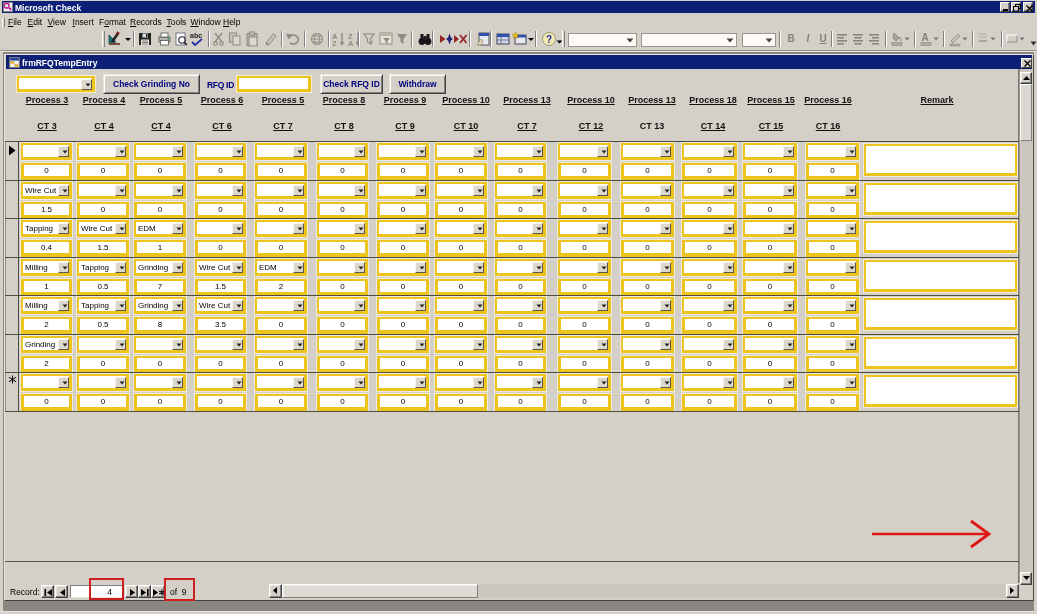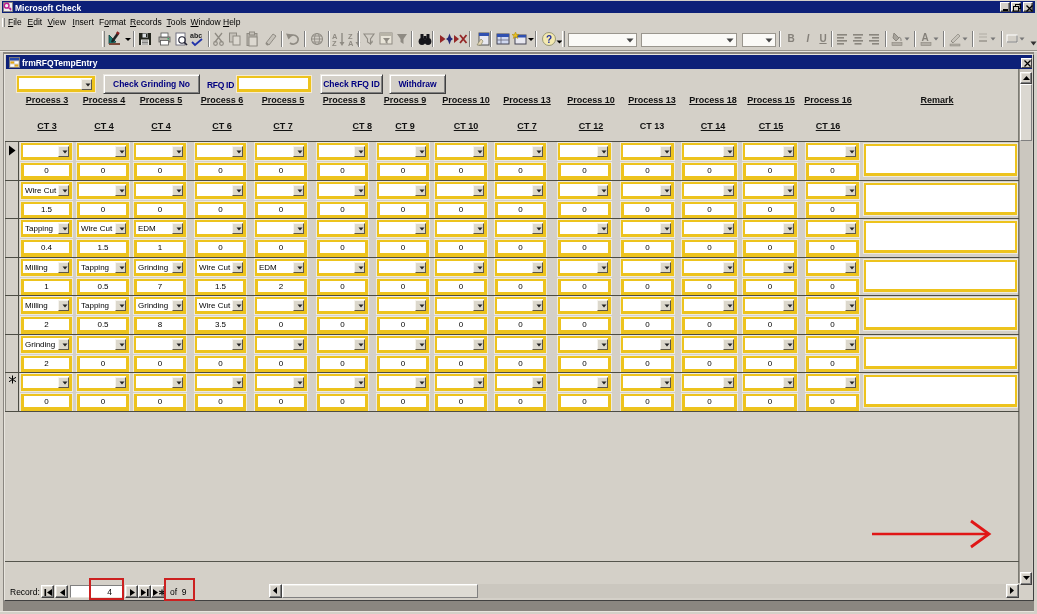--- a/index.html
+++ b/index.html
@@ -303,21 +303,21 @@
 <div style="left:624px;top:95px;width:56px;height:11px;font-size:9px;font-weight:bold;color:#111;text-align:center;text-decoration:underline;">Process 13</div>
 <div style="left:685px;top:95px;width:56px;height:11px;font-size:9px;font-weight:bold;color:#111;text-align:center;text-decoration:underline;">Process 18</div>
 <div style="left:743px;top:95px;width:56px;height:11px;font-size:9px;font-weight:bold;color:#111;text-align:center;text-decoration:underline;">Process 15</div>
 <div style="left:800px;top:95px;width:56px;height:11px;font-size:9px;font-weight:bold;color:#111;text-align:center;text-decoration:underline;">Process 16</div>
 <div style="left:909px;top:95px;width:56px;height:11px;font-size:9px;font-weight:bold;color:#111;text-align:center;text-decoration:underline;">Remark</div>
 <div style="left:19px;top:121px;width:56px;height:11px;font-size:9px;font-weight:bold;color:#111;text-align:center;text-decoration:underline;">CT 3</div>
 <div style="left:76px;top:121px;width:56px;height:11px;font-size:9px;font-weight:bold;color:#111;text-align:center;text-decoration:underline;">CT 4</div>
 <div style="left:133px;top:121px;width:56px;height:11px;font-size:9px;font-weight:bold;color:#111;text-align:center;text-decoration:underline;">CT 4</div>
 <div style="left:194px;top:121px;width:56px;height:11px;font-size:9px;font-weight:bold;color:#111;text-align:center;text-decoration:underline;">CT 6</div>
 <div style="left:255px;top:121px;width:56px;height:11px;font-size:9px;font-weight:bold;color:#111;text-align:center;text-decoration:underline;">CT 7</div>
-<div style="left:316px;top:121px;width:56px;height:11px;font-size:9px;font-weight:bold;color:#111;text-align:right;text-decoration:underline;">CT 8</div>
+<div style="left:316px;top:121px;width:56px;height:11px;font-size:9px;font-weight:bold;color:#111;text-align:center;text-decoration:underline;">CT 8</div>
 <div style="left:377px;top:121px;width:56px;height:11px;font-size:9px;font-weight:bold;color:#111;text-align:center;text-decoration:underline;">CT 9</div>
 <div style="left:438px;top:121px;width:56px;height:11px;font-size:9px;font-weight:bold;color:#111;text-align:center;text-decoration:underline;">CT 10</div>
 <div style="left:499px;top:121px;width:56px;height:11px;font-size:9px;font-weight:bold;color:#111;text-align:center;text-decoration:underline;">CT 7</div>
 <div style="left:563px;top:121px;width:56px;height:11px;font-size:9px;font-weight:bold;color:#111;text-align:center;text-decoration:underline;">CT 12</div>
 <div style="left:624px;top:121px;width:56px;height:11px;font-size:9px;font-weight:bold;color:#111;text-align:center;">CT 13</div>
 <div style="left:685px;top:121px;width:56px;height:11px;font-size:9px;font-weight:bold;color:#111;text-align:center;text-decoration:underline;">CT 14</div>
 <div style="left:743px;top:121px;width:56px;height:11px;font-size:9px;font-weight:bold;color:#111;text-align:center;text-decoration:underline;">CT 15</div>
 <div style="left:800px;top:121px;width:56px;height:11px;font-size:9px;font-weight:bold;color:#111;text-align:center;text-decoration:underline;">CT 16</div>
 <div style="left:5px;top:141px;width:14px;height:270px;background:#d4d0c8;border-right:1px solid #4c4c44;"></div>
 <div style="left:5px;top:141px;width:1px;height:270px;background:#4c4c44;opacity:0.5;"></div>

